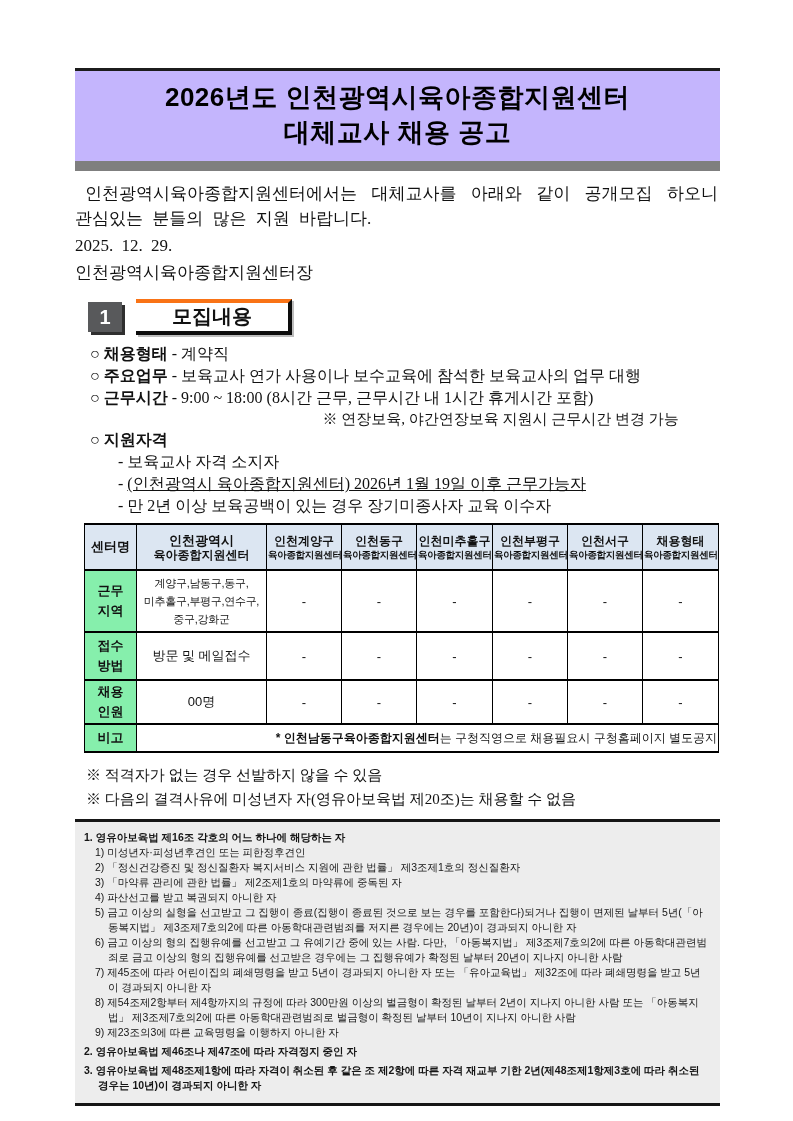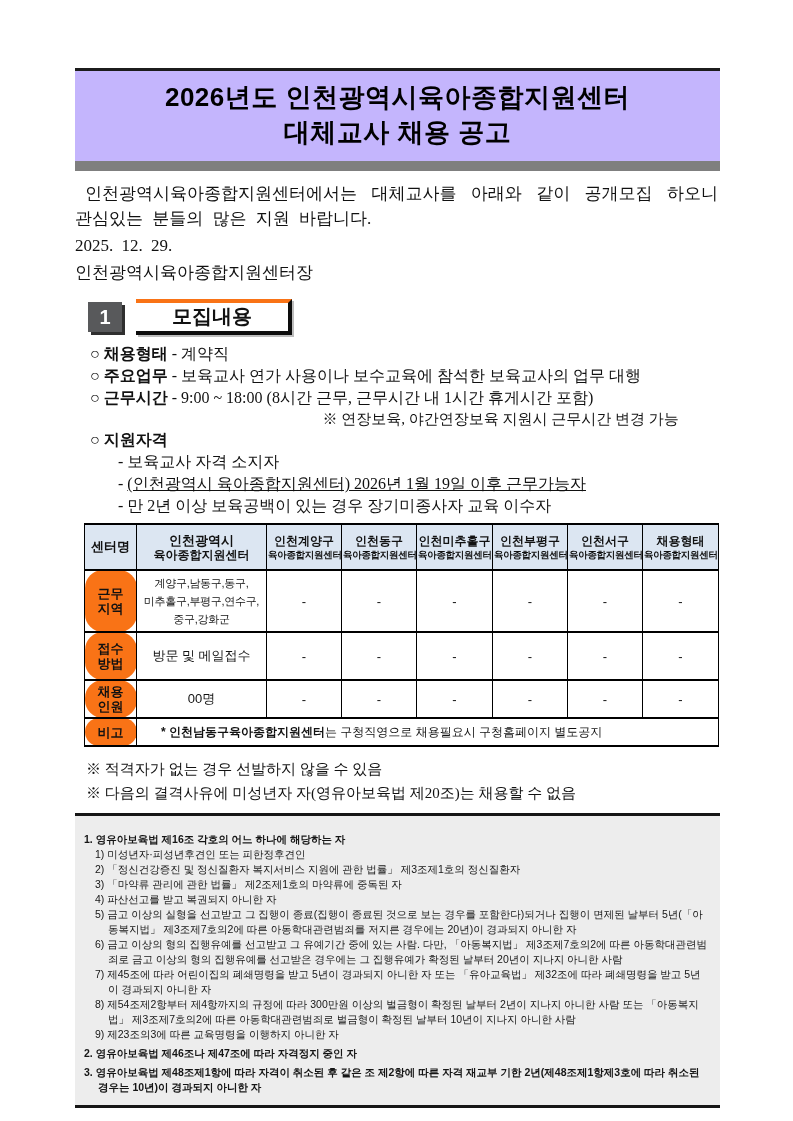--- a/index.html
+++ b/index.html
@@ -56,43 +56,43 @@
   .tbl td, .tbl th {
     border:1px solid #000; border-top:2px solid #000; border-bottom:2px solid #000;
     text-align:center; vertical-align:middle; padding:1px; overflow:hidden;
   }
   .tbl .hdr { background:#dce6f2; }
   .tbl .corner { font-size:13px; font-weight:bold; }
   .tbl th .l1 { font-size:12px; font-weight:bold; line-height:15px; white-space:pre; }
   .tbl th .l2 { font-size:9.5px; font-weight:bold; line-height:12px; letter-spacing:-0.3px; white-space:pre; }
   .tbl th.wide .l1 { font-size:13px; line-height:16px; }
   .tbl th.wide .l2 { font-size:12px; letter-spacing:0; }
-  .tbl .rowlbl { background:#f97316; font-weight:bold; font-size:13px; line-height:15px; white-space:pre-line;border-radius:18px; }
+  .tbl .rowlbl { background:#86efac; font-weight:bold; font-size:13px; line-height:20px; white-space:pre-line; }
   .tbl .cell { font-size:13px; }
   .tbl .area { white-space:pre-line; font-size:11px; line-height:18px; letter-spacing:-0.3px; }
-  .tbl .remark { text-align:left; padding-left:24px; font-size:12px;margin-top:40px; }
+  .tbl .remark { text-align:right; padding-left:7px; font-size:12px;margin-top:40px; }
   .tbl .remark b { font-size:12px; }
   .h-head td, .h-head th { height:42px; }
   .h-r1 td { height:58px; }
   .h-r2 td { height:44px; }
   .h-r3 td { height:34px; }
   .h-r4 td { height:24px; }
 
   
   .notes { margin:10px 0 0 86px; font-size:15px; line-height:24px; }
 
   
   .legal {
     margin:8px 73px 0 75px; background:#ededed;
     border-top:3px solid #161616; border-bottom:3px solid #161616;
     padding:8px 10px 10px 9px;
     font-family:"Liberation Sans", sans-serif; font-size:10.5px; line-height:15px; color:#151515;
   }
   .legal .main { font-weight:bold; padding-left:14px; text-indent:-14px; margin-top:4px; }
-  .legal .main.first { margin-top:8px; }
+  .legal .main.first { margin-top:0; }
   .legal .subi { padding-left:24px; text-indent:-13px; }
 </style>
 </head>
 <body>
 
 <div class="page">
 
   <div class="title-wrap">
     <div class="title-box">
       <div class="title-line">2026년도 인천광역시육아종합지원센터</div>

